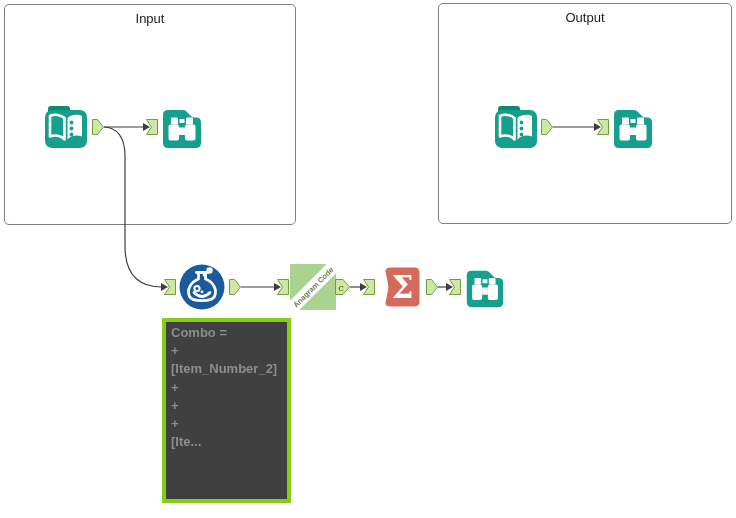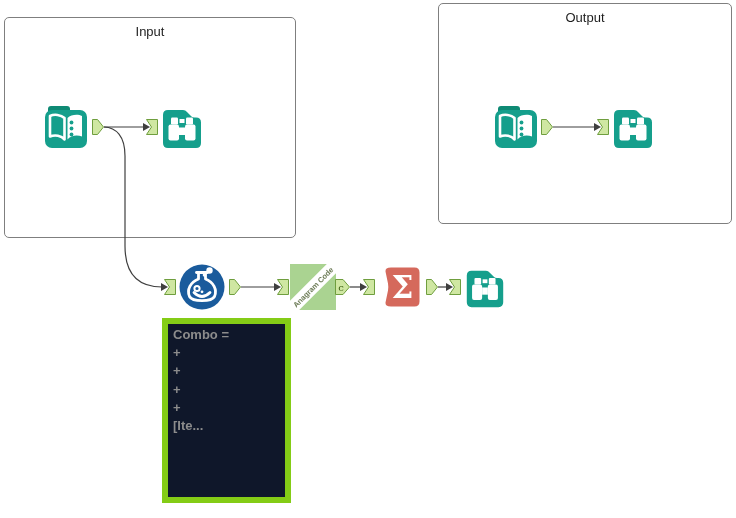--- a/index.html
+++ b/index.html
@@ -5,32 +5,32 @@
   html,body{margin:0;padding:0;background:#fff;}
   .canvas{position:relative;width:736px;height:518px;background:#ffffff;
           font-family:"Liberation Sans",sans-serif;overflow:hidden;}
   .container{position:absolute;border:1px solid #7f7f7f;border-radius:5px;background:#ffffff;z-index:1;}
   .container-label{position:absolute;top:6px;left:0;right:0;text-align:center;
                    font-size:13px;color:#1c1c1c;z-index:1;}
   #wires{position:absolute;left:0;top:0;z-index:2;}
   .tool{position:absolute;z-index:3;cursor:pointer;}
   .anchor{position:absolute;z-index:4;}
   .annotation{position:absolute;left:162px;top:318px;width:129px;height:185px;
-              border:6px solid #84cc16;background:#0f172a;z-index:2;
+              border:4px solid #84cc16;background:#404040;z-index:2;
               padding:2px 0 9px 5px;box-sizing:border-box;}
   .annotation div{font-weight:bold;font-size:13px;line-height:18.2px;
                   color:#8c8c8c;white-space:nowrap;overflow:hidden;}
   svg{display:block;}
 </style>
 </head>
 <body>
 
 <div class="canvas">
 
-  <div class="container" style="left:4px;top:17px;width:290px;height:219px;text-decoration:underline;">
+  <div class="container" style="left:4px;top:4px;width:290px;height:219px;text-decoration:underline;">
     <div class="container-label">Input</div>
   </div>
   <div class="container" style="left:438px;top:3px;width:292px;height:219px;">
     <div class="container-label">Output</div>
   </div>
 
   <svg id="wires" width="736" height="518" viewBox="0 0 736 518">
     <g fill="none" stroke="#3F3F3F" stroke-width="1.2">
       <path d="M104,127 H143" stroke="#3F3F3F"></path>
       <path d="M104,127 C116,127.5 125,136 125,156 V246 C125,268 133,287 162,287" stroke="#3F3F3F"></path>
@@ -170,19 +170,20 @@
   <svg class="anchor" style="left:426px;top:279px;" width="12" height="16" viewBox="0 0 12 16">
     <polygon points="0.5,0.5 5.5,0.5 11.5,8 5.5,15.5 0.5,15.5" fill="#CFE7A2" stroke="#6F9E3E" stroke-linejoin="round"></polygon>
   </svg>
   <svg class="anchor" style="left:449px;top:279px;" width="12" height="16" viewBox="0 0 12 16">
     <polygon points="0.5,0.5 11.5,0.5 11.5,15.5 0.5,15.5 5.5,8" fill="#CFE7A2" stroke="#6F9E3E" stroke-linejoin="round"></polygon>
   </svg>
 
   <div class="annotation">
     <div>Combo =</div>
     <div>+</div>
+    <div>[Item_Number_2]</div>
     <div>+</div>
     <div>+</div>
     <div>+</div>
     <div>[Ite...</div>
   </div>
 
 </div>
 
 </body></html>

